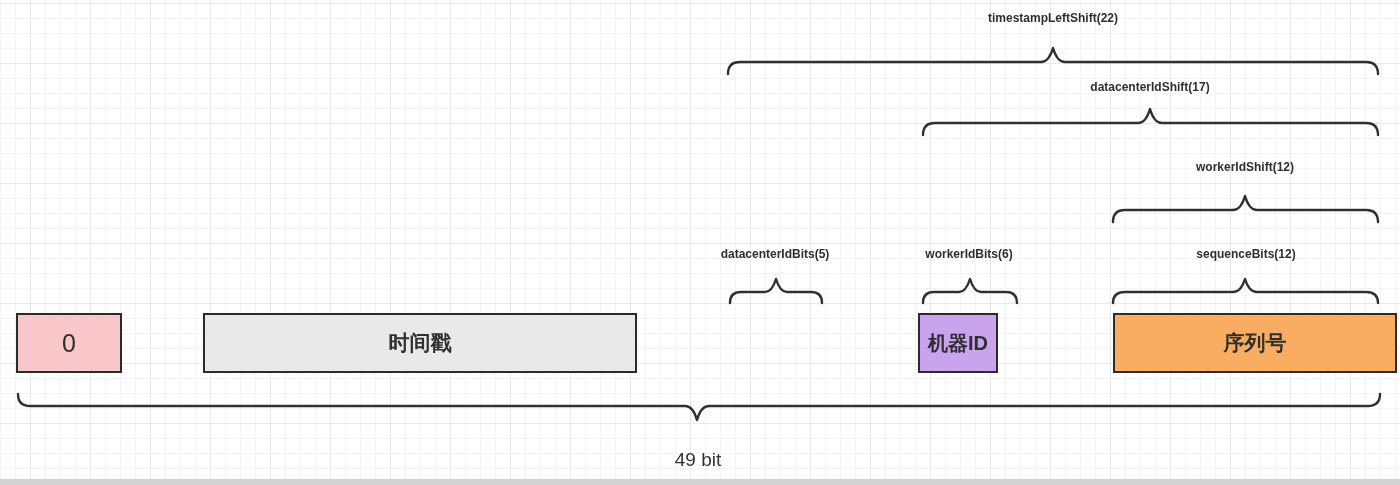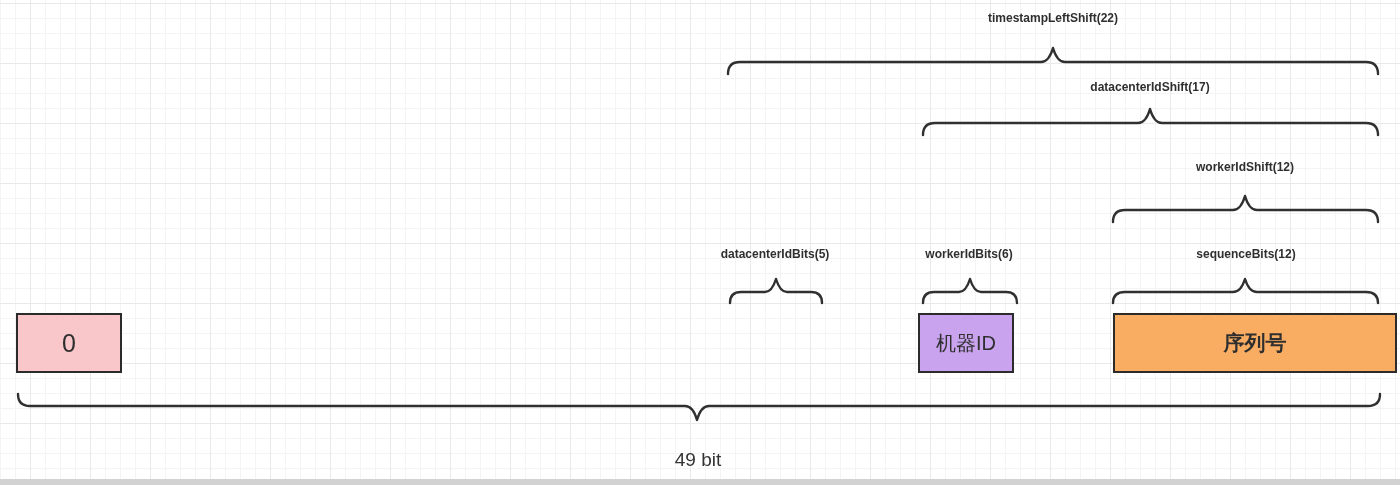--- a/index.html
+++ b/index.html
@@ -43,21 +43,21 @@
   .seg{
     position:absolute;top:313px;height:60px;
     box-sizing:border-box;
     border:2.5px solid #2b2b2b;
     display:flex;align-items:center;justify-content:center;
     color:#2f2f2f;
   }
   .seg-zero   {left:16px;  width:106px; font-size:25px; font-weight:400;}
   .seg-time   {left:203px; width:434px; font-size:21px; font-weight:700;}
   .seg-dc     {left:724px; width:103px; font-size:16px; font-weight:700;}
-  .seg-worker {left:918px; width:96px; font-size:20px; font-weight:400;text-align:center;}
+  .seg-worker {left:918px; width:80px; font-size:20px; font-weight:700;text-align:center;}
   .seg-seq    {left:1113px;width:284px; font-size:21px; font-weight:700;}
   .bottom-strip{
     position:absolute;left:0;bottom:0;width:1400px;height:6px;
     background:#d2d2d2;
   }
 </style>
 </head>
 <body>
 
 <div class="canvas">
@@ -75,19 +75,20 @@
   </svg>
 
   <div class="shift-label lbl-timestamp">timestampLeftShift(22)</div>
   <div class="shift-label lbl-datacenter-shift">datacenterIdShift(17)</div>
   <div class="shift-label lbl-worker-shift">workerIdShift(12)</div>
   <div class="shift-label lbl-datacenter-bits">datacenterIdBits(5)</div>
   <div class="shift-label lbl-worker-bits">workerIdBits(6)</div>
   <div class="shift-label lbl-sequence-bits">sequenceBits(12)</div>
 
   <div class="seg seg-zero" style="background-color: rgb(249, 199, 202);">0</div>
+  <div class="seg seg-time" style="background-color: rgb(233, 233, 233);">时间戳</div>
   <div class="seg seg-worker" style="background-color: rgb(201, 163, 238);">机器ID</div>
   <div class="seg seg-seq" style="background-color: rgb(248, 173, 98);">序列号</div>
 
   <div class="lbl-total">49 bit</div>
 
   <div class="bottom-strip"></div>
 </div>
 
 </body></html>

